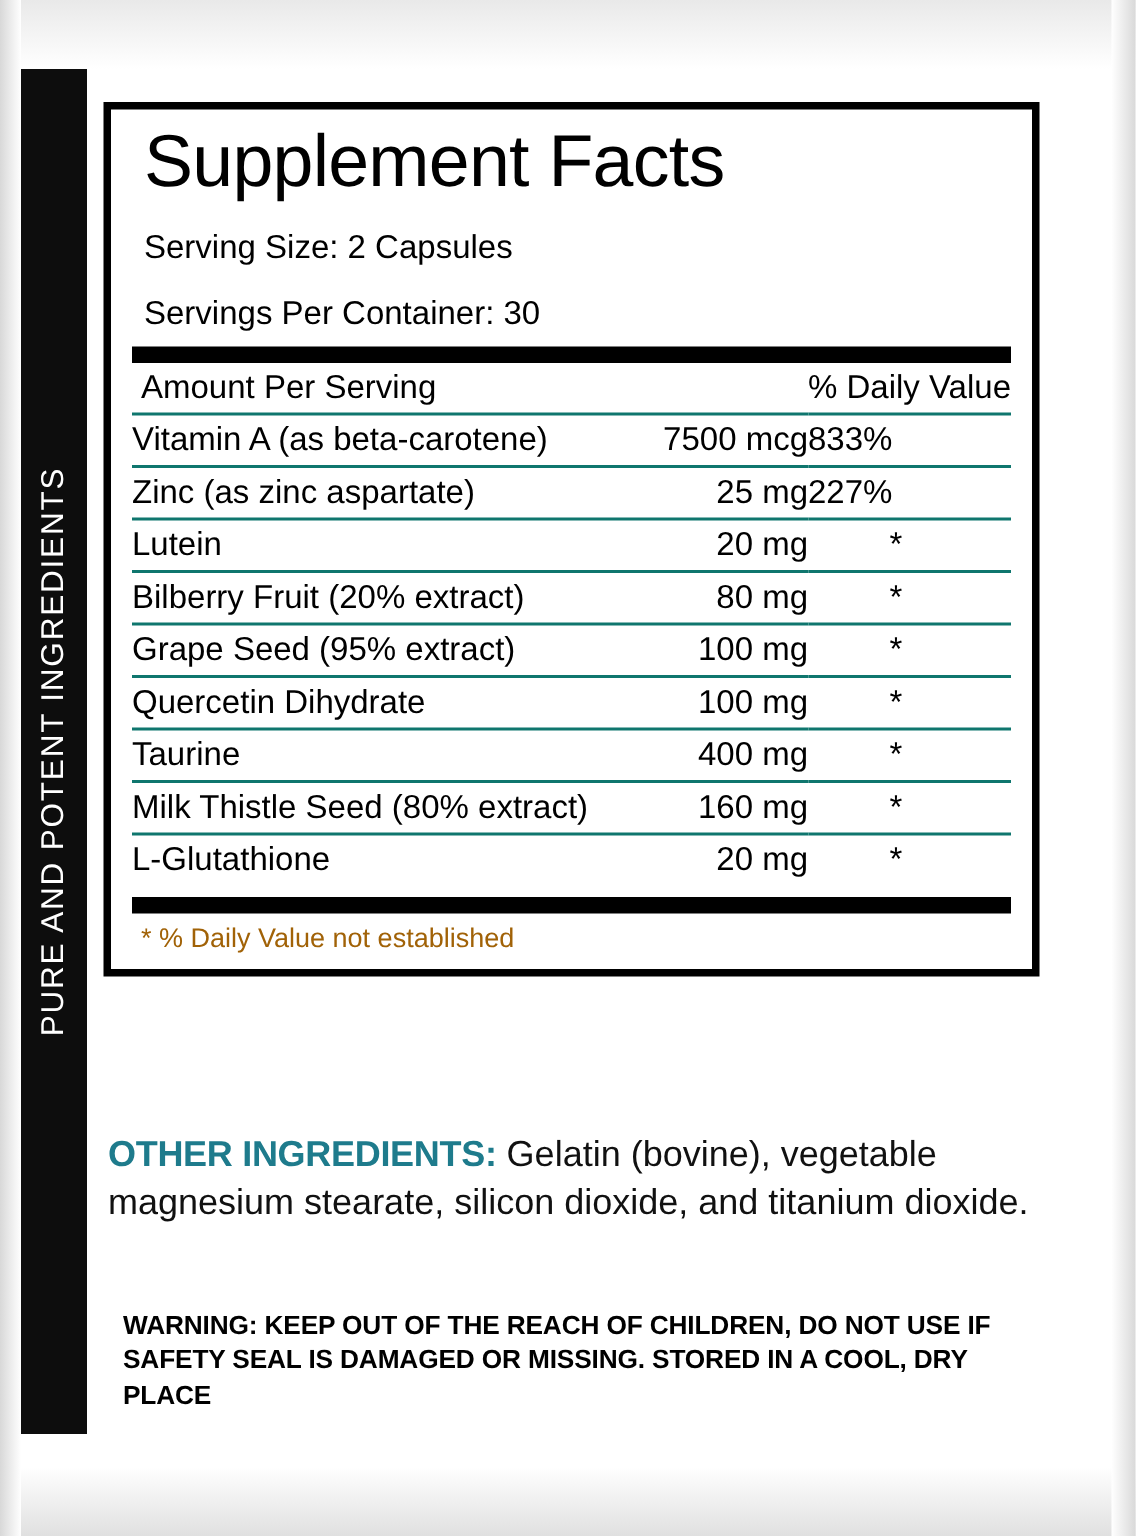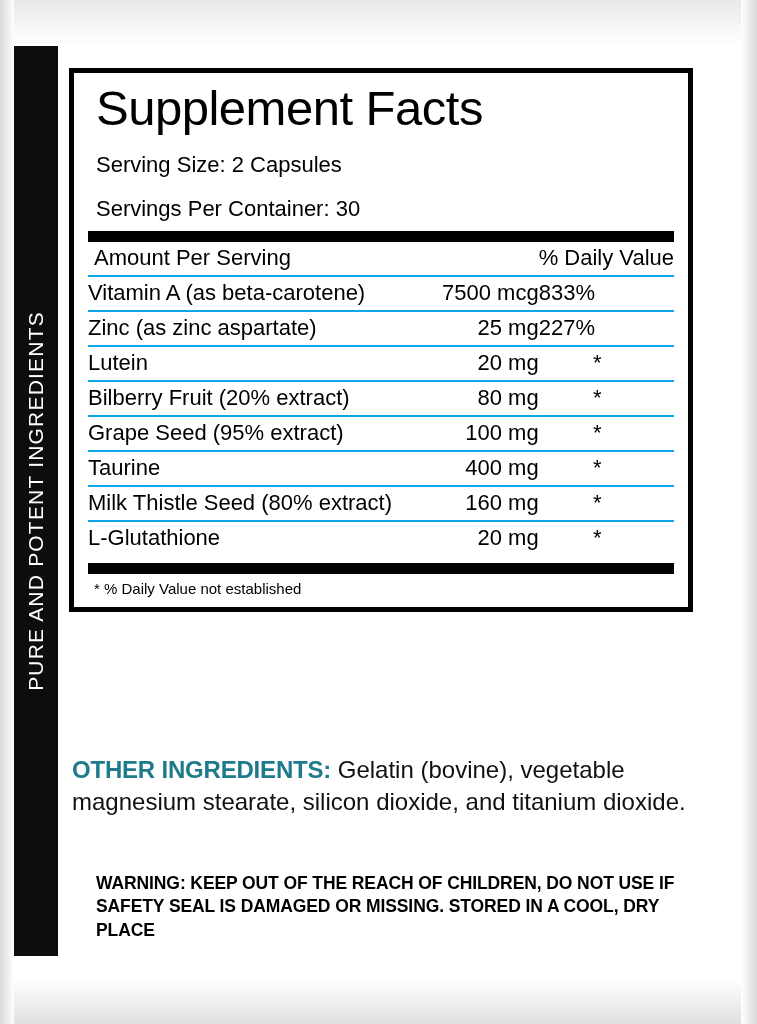--- a/index.html
+++ b/index.html
@@ -107,21 +107,21 @@
 
   table.sf-table {
     width: 100%;
     border-collapse: collapse;
     font-size: 22px;
     color: #000;
   }
   table.sf-table td {
     padding: 3px 0 4px 0;
     vertical-align: baseline;
-    border-bottom: 2px solid #0ea5e9;
+    border-bottom: 2px solid #0f766e;
   }
   table.sf-table tr.no-rule td {
     border-bottom: none;
   }
   td.c-name {
     text-align: left;
     padding-left: 6px;
     white-space: nowrap;
   }
   td.c-amt {
@@ -138,22 +138,22 @@
   td.c-dv.star {
     text-align: center;
     padding-right: 18px;
   }
   .hdr td {
     padding-bottom: 5px;
   }
   .hdr .c-name { padding-left: 6px; }
 
   .sf-footnote {
-    font-size: 15px;
-    color: #000000;
+    font-size: 18px;
+    color: #a16207;
     padding: 6px 0 0 6px;
   }
 
   
   .other {
     position: absolute;
     left: 14px;
     top: 708px;
     width: 628px;
     font-size: 24px;
@@ -161,21 +161,21 @@
     color: #111;
   }
   .other-label {
     color: #1e7b8c;
     font-weight: bold;
     letter-spacing: -0.2px;
   }
 
   .warning {
     position: absolute;
-    left: 38px;
+    left: 24px;
     top: 826px;
     width: 620px;
     font-size: 17.5px;
     line-height: 1.33;
     font-weight: bold;
     color: #000;
     letter-spacing: -0.1px;
   }
 </style>
 </head>
@@ -227,20 +227,25 @@
             <td class="c-amt">80 mg</td>
             <td class="c-dv star">*</td>
           </tr>
 
           <tr>
             <td class="c-name">Grape Seed (95% extract)</td>
             <td class="c-amt">100 mg</td>
             <td class="c-dv star">*</td>
           </tr>
 
+          <tr>
+            <td class="c-name">Quercetin Dihydrate</td>
+            <td class="c-amt">100 mg</td>
+            <td class="c-dv star">*</td>
+          </tr>
 
           <tr>
             <td class="c-name">Taurine</td>
             <td class="c-amt">400 mg</td>
             <td class="c-dv star">*</td>
           </tr>
 
           <tr>
             <td class="c-name">Milk Thistle Seed (80% extract)</td>
             <td class="c-amt">160 mg</td>

